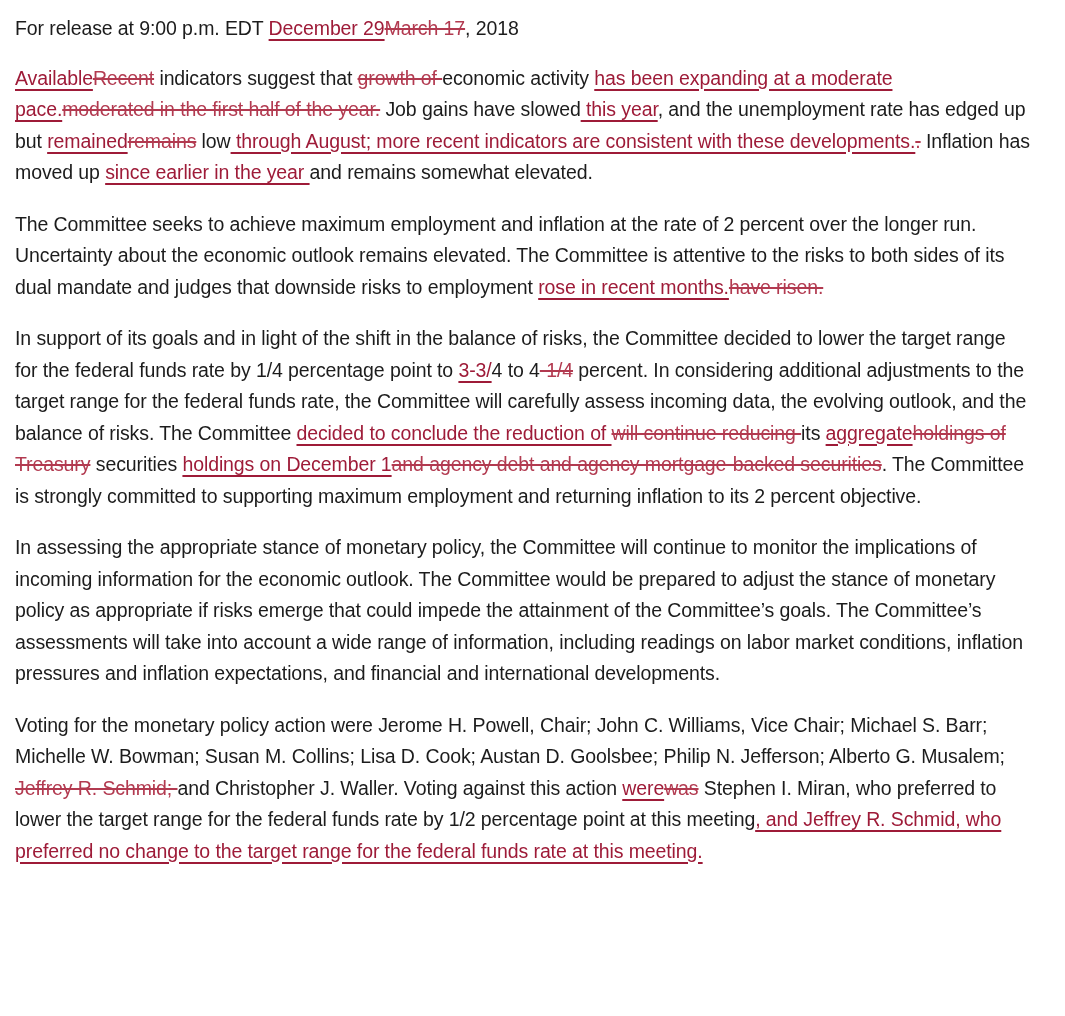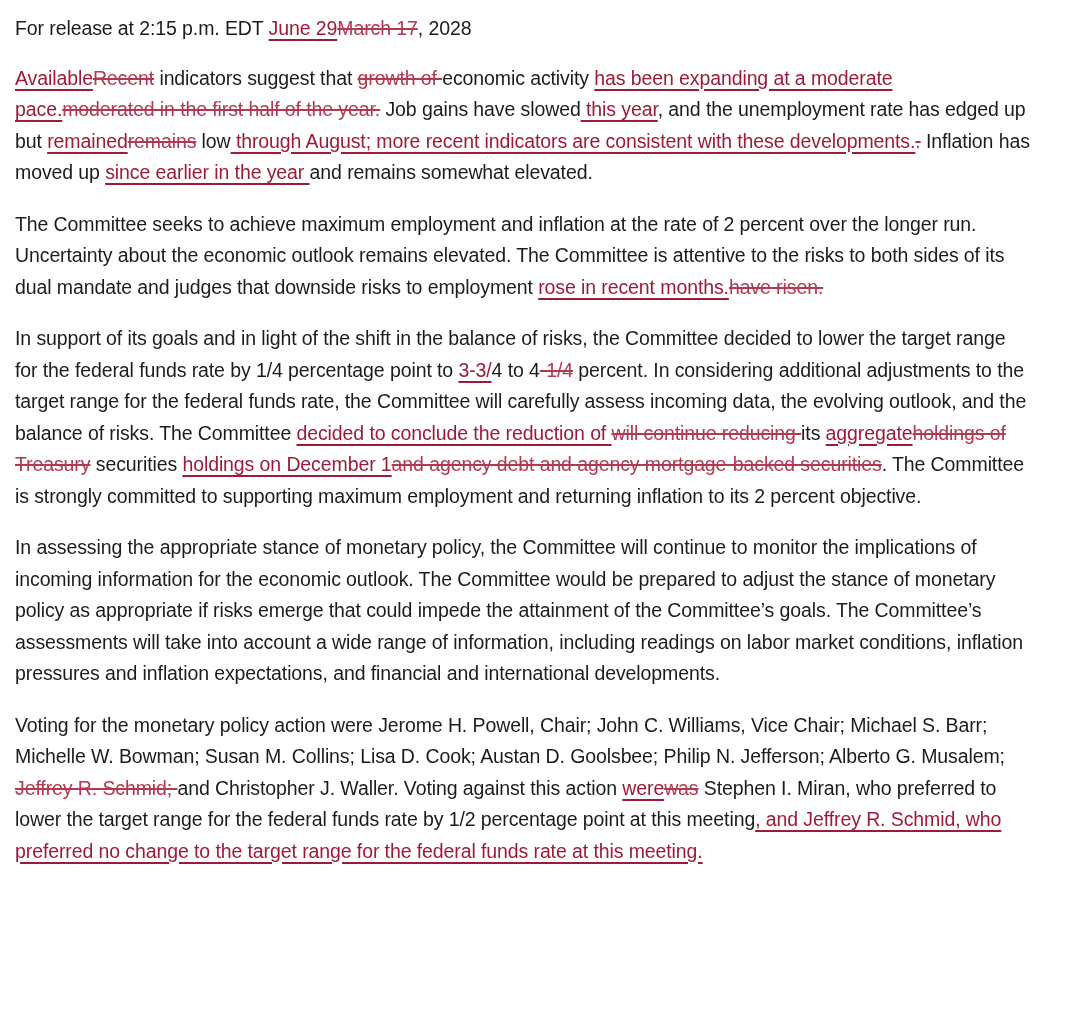--- a/index.html
+++ b/index.html
@@ -36,19 +36,19 @@
     color:var(--del-color);
     text-decoration:line-through;
     text-decoration-thickness:1.6px;
     text-decoration-color:var(--del-color);
   }
 </style>
 </head>
 <body>
 
 <main class="doc">
-    <p class="para release"><span class="normal">For release at 2:15 p.m. EDT </span><span class="ins">June 29</span><span class="del">March 17</span><span class="normal">, 2028</span></p>
+    <p class="para release"><span class="normal">For release at 9:00 p.m. EDT </span><span class="ins">December 29</span><span class="del">March 17</span><span class="normal">, 2018</span></p>
     <p class="para"><span class="ins">Available</span><span class="del">Recent</span><span class="normal"> indicators suggest that </span><span class="del">growth of </span><span class="normal">economic activity </span><span class="ins">has been expanding at a moderate pace.</span><span class="del">moderated in the first half of the year.</span><span class="normal"> Job gains have slowed</span><span class="ins"> this year</span><span class="normal">, and the unemployment rate has edged up but </span><span class="ins">remained</span><span class="del">remains</span><span class="normal"> low</span><span class="ins"> through August; more recent indicators are consistent with these developments.</span><span class="del">.</span><span class="normal"> Inflation has moved up </span><span class="ins">since earlier in the year </span><span class="normal">and remains somewhat elevated.</span></p>
     <p class="para"><span class="normal">The Committee seeks to achieve maximum employment and inflation at the rate of 2 percent over the longer run. Uncertainty about the economic outlook remains elevated. The Committee is attentive to the risks to both sides of its dual mandate and judges that downside risks to employment </span><span class="ins">rose in recent months.</span><span class="del">have risen.</span></p>
     <p class="para"><span class="normal">In support of its goals and in light of the shift in the balance of risks, the Committee decided to lower the target range for the federal funds rate by 1/4 percentage point to </span><span class="ins">3-3/</span><span class="normal">4 to 4</span><span class="del">-1/4</span><span class="normal"> percent. In considering additional adjustments to the target range for the federal funds rate, the Committee will carefully assess incoming data, the evolving outlook, and the balance of risks. The Committee </span><span class="ins">decided to conclude the reduction of </span><span class="del">will continue reducing </span><span class="normal">its </span><span class="ins">aggregate</span><span class="del">holdings of Treasury</span><span class="normal"> securities </span><span class="ins">holdings on December 1</span><span class="del">and agency debt and agency mortgage-backed securities</span><span class="normal">. The Committee is strongly committed to supporting maximum employment and returning inflation to its 2 percent objective.</span></p>
     <p class="para"><span class="normal">In assessing the appropriate stance of monetary policy, the Committee will continue to monitor the implications of incoming information for the economic outlook. The Committee would be prepared to adjust the stance of monetary policy as appropriate if risks emerge that could impede the attainment of the Committee’s goals. The Committee’s assessments will take into account a wide range of information, including readings on labor market conditions, inflation pressures and inflation expectations, and financial and international developments.</span></p>
     <p class="para"><span class="normal">Voting for the monetary policy action were Jerome H. Powell, Chair; John C. Williams, Vice Chair; Michael S. Barr; Michelle W. Bowman; Susan M. Collins; Lisa D. Cook; Austan D. Goolsbee; Philip N. Jefferson; Alberto G. Musalem; </span><span class="del">Jeffrey R. Schmid; </span><span class="normal">and Christopher J. Waller. Voting against this action </span><span class="ins">were</span><span class="del">was</span><span class="normal"> Stephen I. Miran, who preferred to lower the target range for the federal funds rate by 1/2 percentage point at this meeting</span><span class="ins">, and Jeffrey R. Schmid, who preferred no change to the target range for the federal funds rate at this meeting.</span></p>
   </main>
 
 </body></html>

